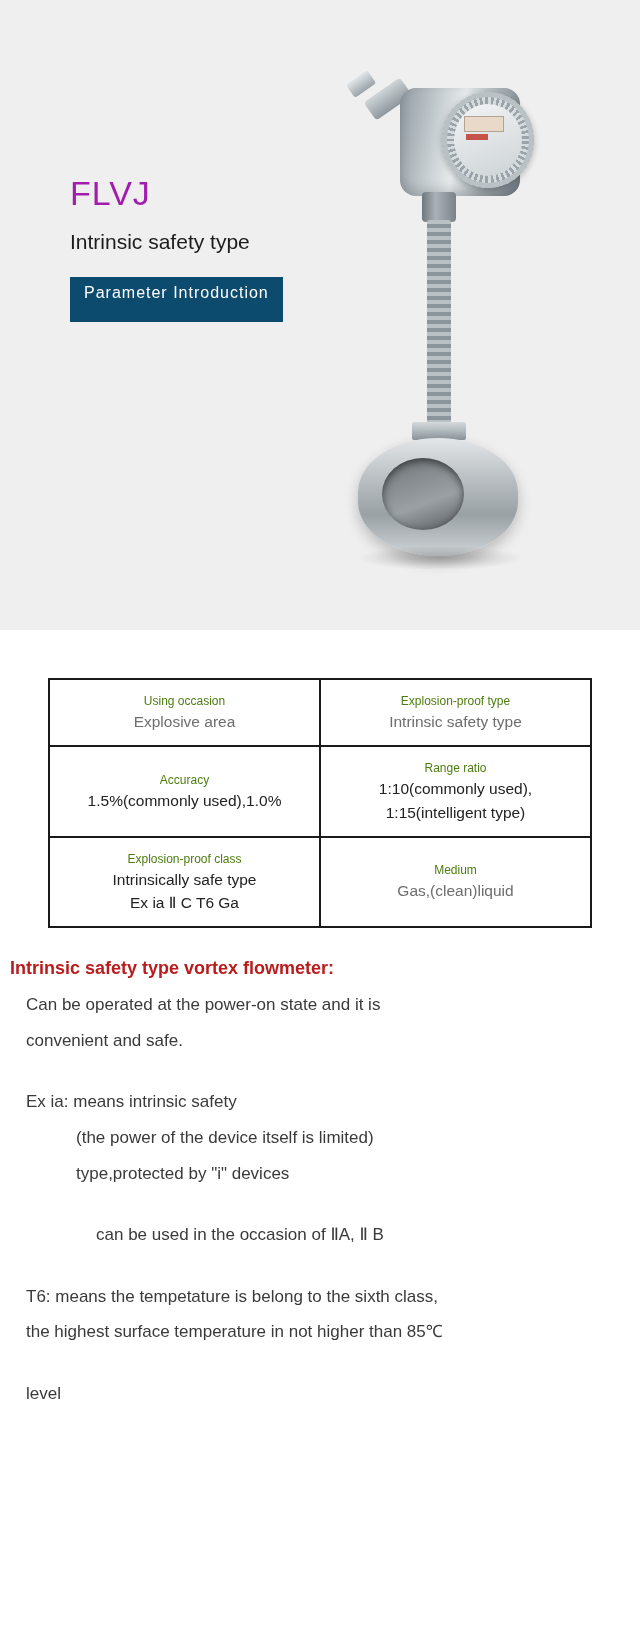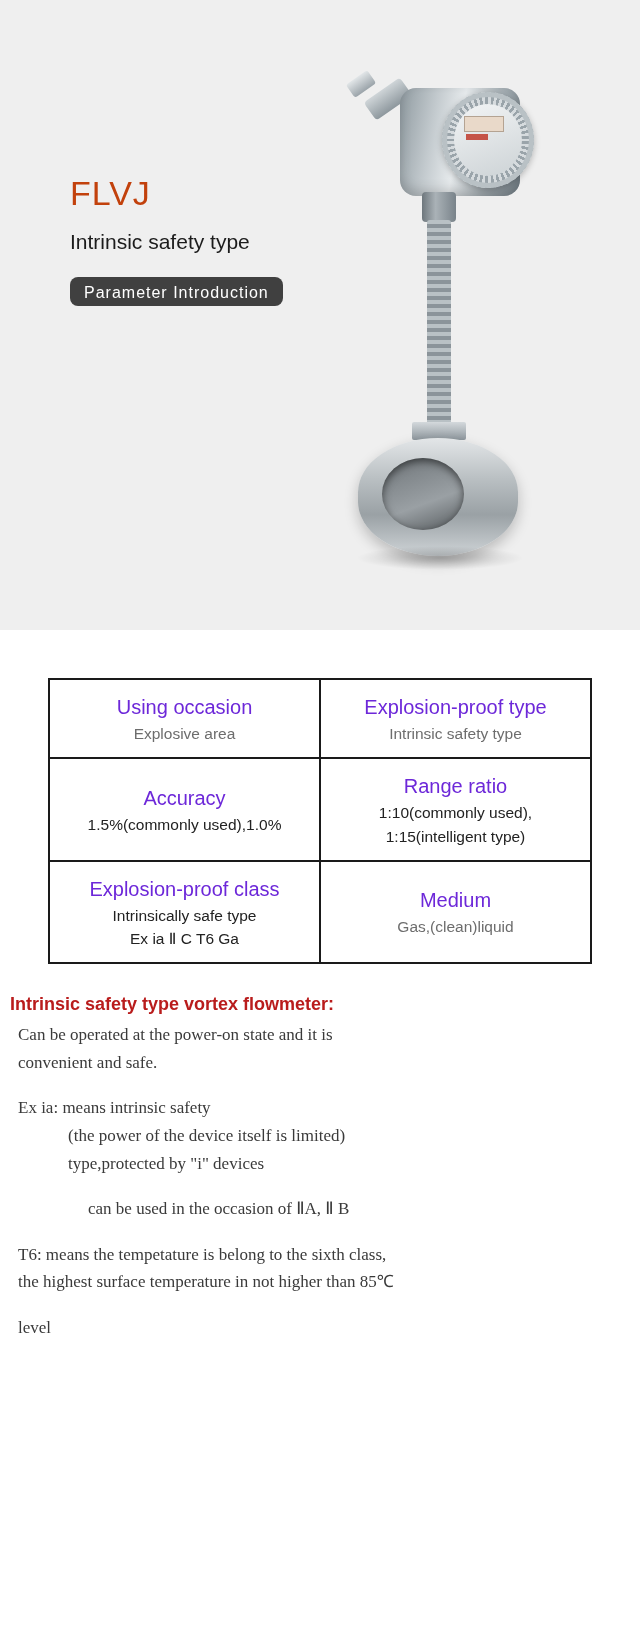--- a/index.html
+++ b/index.html
@@ -24,39 +24,38 @@
     overflow: hidden;
   }
   .hero-text {
     position: absolute;
     left: 70px;
     top: 175px;
     width: 300px;
   }
   .hero-title {
     font-size: 34px;
-    color: #c2410c;
+    color: #a21caf;
     letter-spacing: 1px;
     line-height: 1.1;
     margin-bottom: 14px;
   }
   .hero-sub {
     font-size: 21px;
     color: #1c1c1c;
     line-height: 1.55;
     margin-bottom: 18px;
   }
   .hero-badge {
     display: inline-block;
-    background: #404040;
+    background: #0c4a6e;
     color: #ffffff;
     font-size: 16px;
     letter-spacing: 1px;
-    padding: 7px 14px 4px 14px;
-    border-radius: 8px;
+    padding: 7px 14px 20px 14px;
   }
 
   
   .device {
     position: absolute;
     left: 330px;
     top: 70px;
     width: 250px;
     height: 520px;
   }
@@ -192,22 +191,22 @@
     border-collapse: collapse;
     table-layout: fixed;
   }
   table.spec td {
     border: 2px solid #1a1a1a;
     text-align: center;
     padding: 12px 8px;
     vertical-align: middle;
   }
   .cell-title {
-    font-size: 20px;
-    color: #6d28d9;
+    font-size: 12px;
+    color: #4d7c0f;
     line-height: 1.5;
   }
   .cell-value {
     font-size: 15.5px;
     color: #6d6d6d;
     line-height: 1.5;
   }
   .cell-value.dark { color: #222; }
 
   
@@ -216,21 +215,21 @@
     font-size: 17px;
     line-height: 1.62;
     color: #3a3a3a;
   }
   .copy h2 {
     font-size: 18px;
     font-weight: bold;
     color: #b91c1c;
     margin: 0 0 2px 0;
   }
-  .copy p { margin: 0; font-family: Liberation Serif, serif; }
+  .copy p { margin: 8px; }
   .copy .gap { height: 18px; }
   .indent1 { padding-left: 58px; }
   .indent2 { padding-left: 78px; }
   .indent-sm { padding-left: 8px; }
 </style>
 </head>
 <body>
 
 <section class="hero">
 

